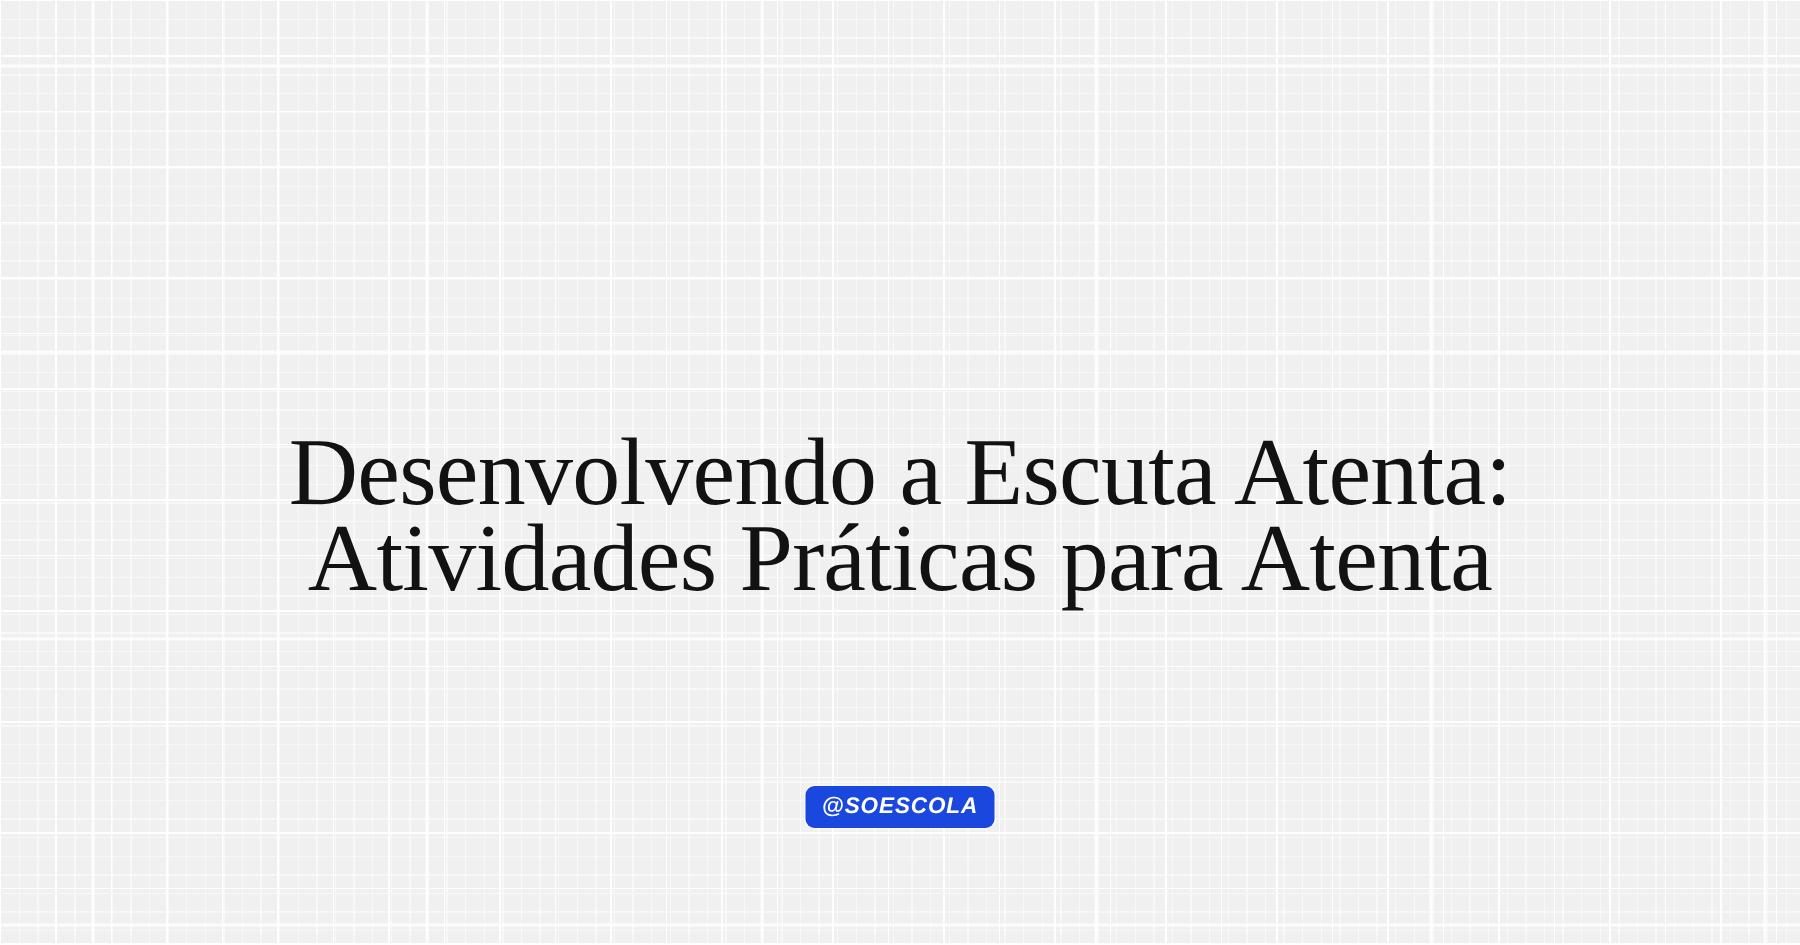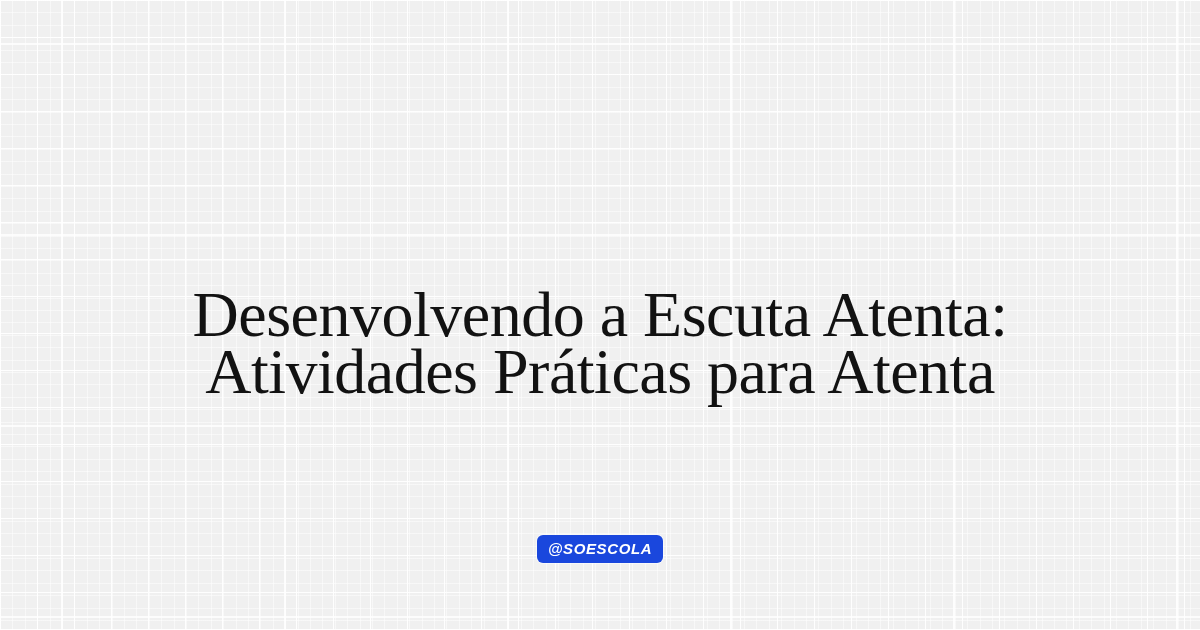--- a/index.html
+++ b/index.html
@@ -108,21 +108,21 @@
 
   #headline .line {
     display: block;
     white-space: nowrap;
   }
 
   #badge-row {
     position: absolute;
     left: 0;
     right: 0;
-    top: 535px;
+    top: 524px;
     display: flex;
     justify-content: center;
     align-items: flex-start;
   }
 
   #watermark-badge {
     display: inline-block;
     background: #1a47dd;
     color: #ffffff;
     font-family: "Liberation Sans", sans-serif;

